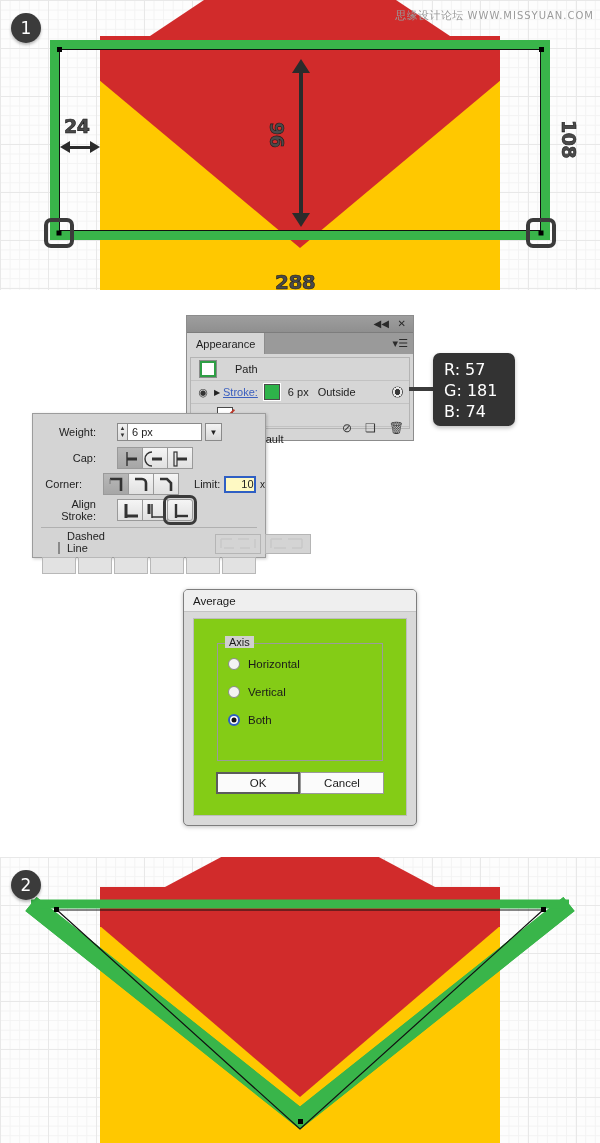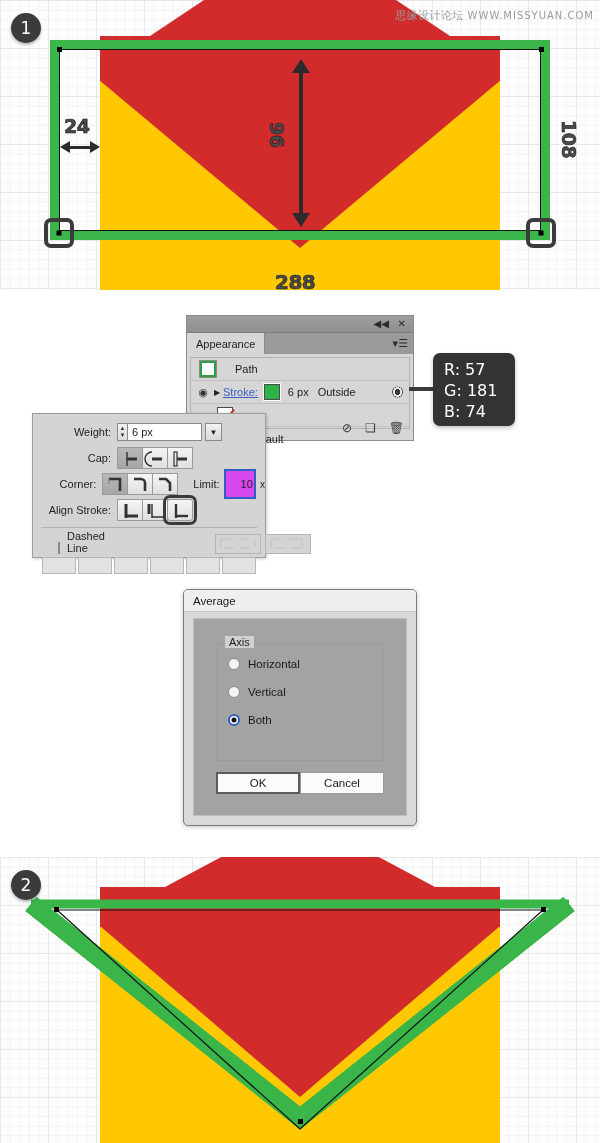--- a/index.html
+++ b/index.html
@@ -311,21 +311,21 @@
     font-size: 11px;
     color: #222;
     box-shadow: 1px 1px 3px rgba(0,0,0,0.2);
   }
   .sp-row {
     display: flex; align-items: center;
     height: 26px;
     padding-left: 8px;
   }
   .sp-label {
-    width: 76px; text-align: right; padding-right: 6px;
+    width: 76px; text-align: right; padding-right: 21px;
     font-size: 11px; color: #222;
   }
   .sp-spinner {
     width: 11px; height: 18px;
     border: 1px solid #8a8a8a;
     background: linear-gradient(to bottom,#f2f2f2,#dcdcdc);
     font-size: 6px; line-height: 7px; text-align: center;
     color: #333;
     display: flex; flex-direction: column; justify-content: center;
   }
@@ -356,22 +356,22 @@
     background: linear-gradient(to bottom,#b8b8b8,#a6a6a6);
   }
   .sp-iconbtn.sel-ring {
     outline: 3px solid #3a3a3a;
     outline-offset: 1px;
     border-radius: 3px;
     z-index: 5;
   }
   .sp-limit-label { margin-left: 16px; font-size: 11px; }
   #sp-limit-input {
-    width: 36px; height: 30px;
-    background: #d946ef;
+    width: 36px; height: 17px;
+    background: #fef9c3;
     border: 2px solid #2f5fc4;
     font-size: 11px;
     margin-left: 4px;
     padding-left: 15px;
     display: flex; align-items: center;
   }
   .sp-x { margin-left: 4px; font-size: 10px; }
   #sp-sep {
     height: 1px; background: #b0b0b0;
     margin: 4px 8px 0 8px;
@@ -417,21 +417,21 @@
     background: #efefef;
     border-bottom: 1px solid #c4c4c4;
     border-radius: 4px 4px 0 0;
     display: flex; align-items: center;
     padding-left: 9px;
     font-size: 11.5px;
   }
   #avg-body {
     position: absolute;
     left: 9px; right: 9px; top: 28px; bottom: 9px;
-    background: #a3a3a3;
+    background: #84cc16;
     border: 1px solid #bdbdbd;
   }
   #avg-fieldset {
     position: absolute;
     left: 23px; top: 24px; right: 23px;
     height: 118px;
     border: 1px solid #9b9b9b;
   }
   #avg-legend {
     position: absolute;

